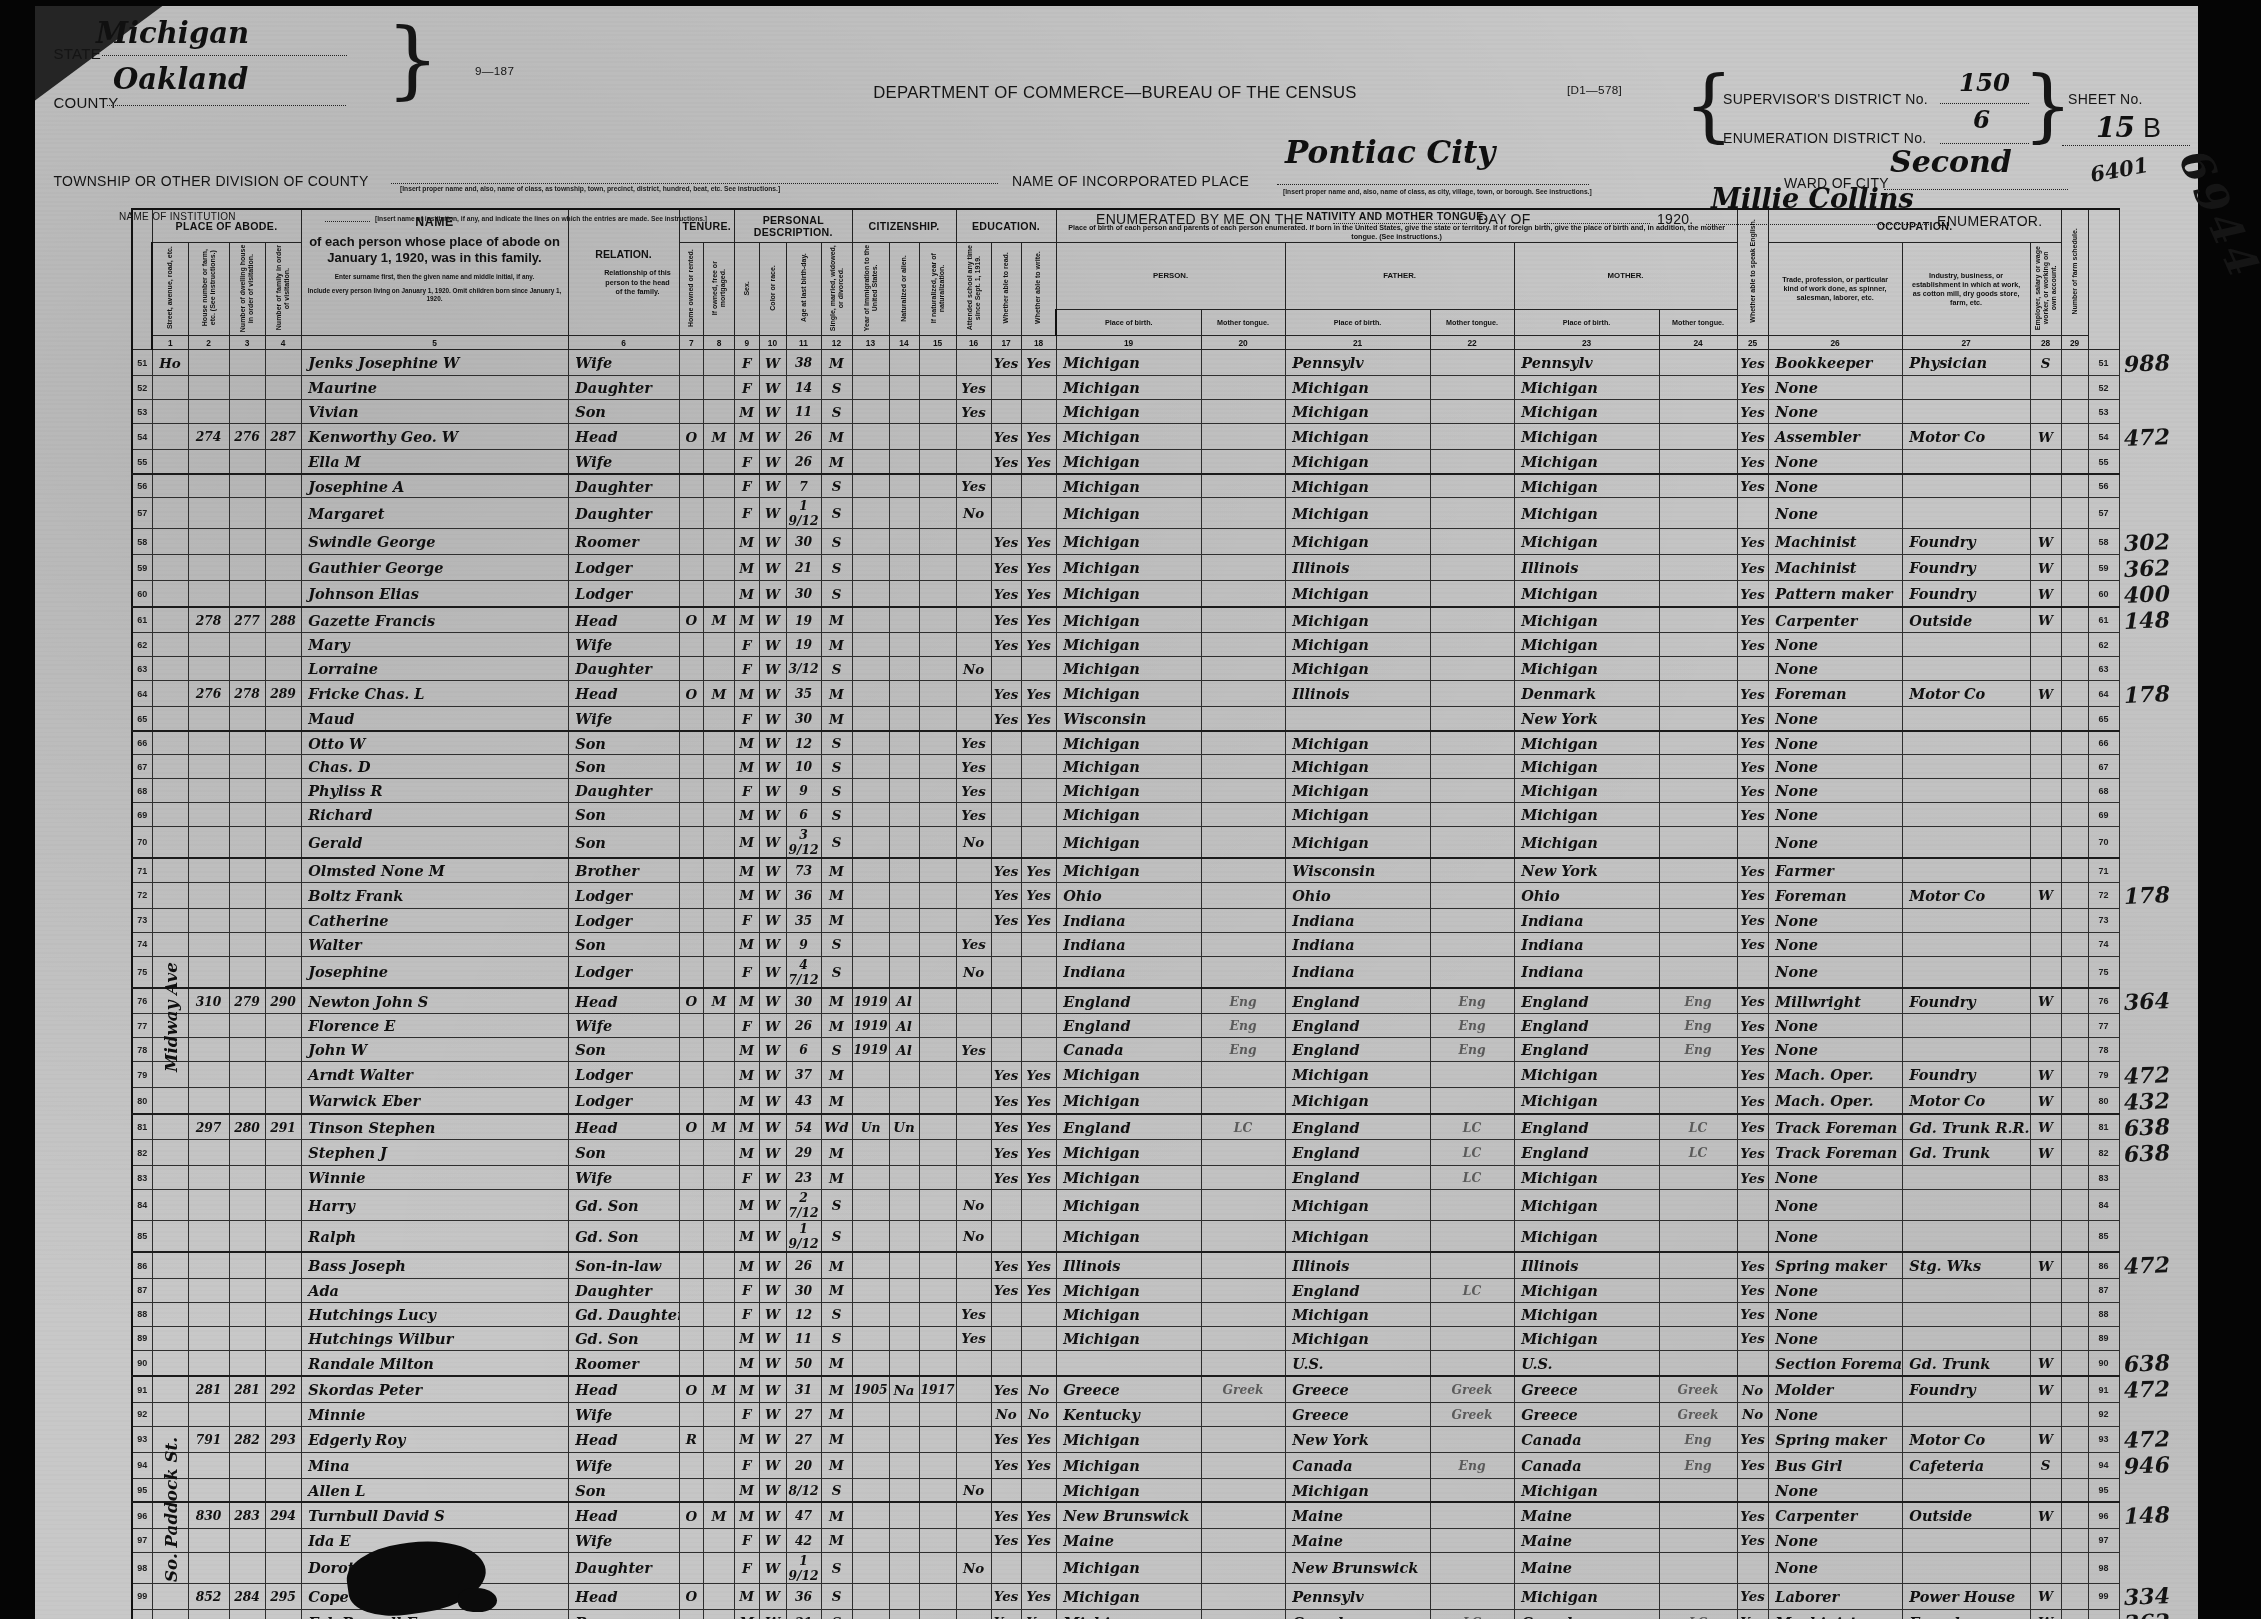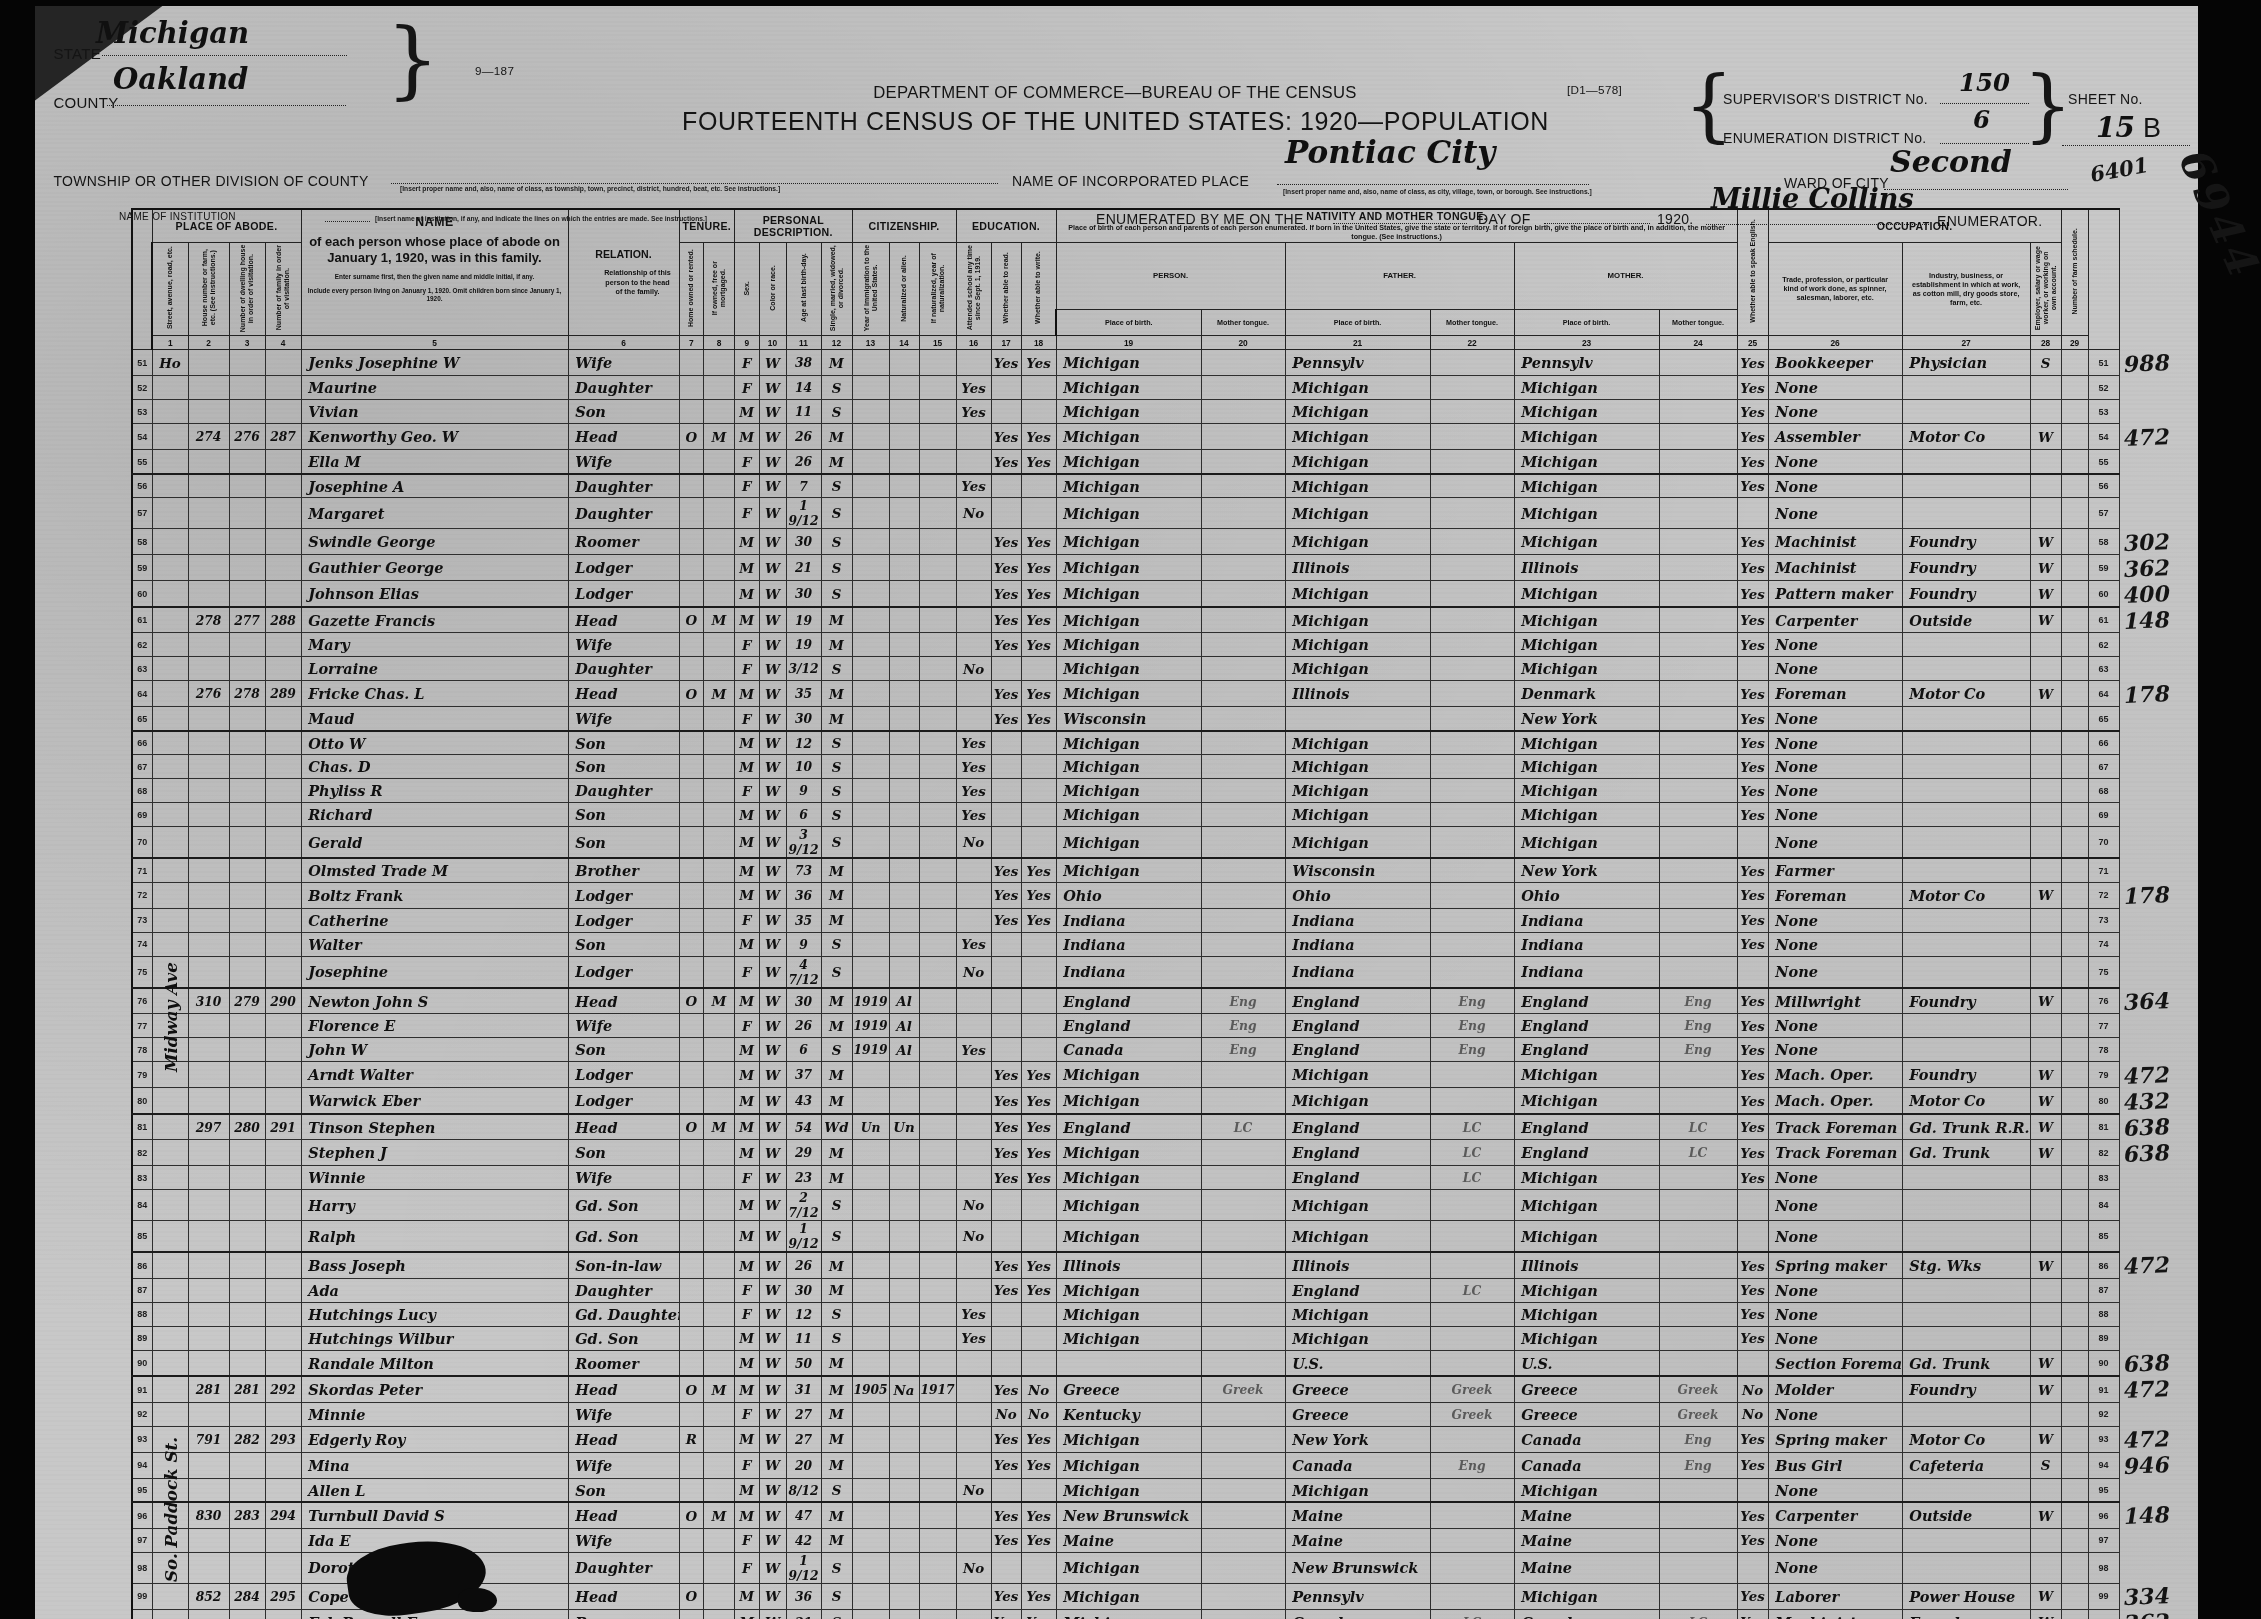--- a/index.html
+++ b/index.html
@@ -78,21 +78,20 @@
   <div class="dots" style="left:67px;top:21px;width:245px;height:28px;"></div>
   <div class="plabel" style="left:18.4px;top:88px;font-size:15px;">COUNTY</div>
   <div class="hval hand" style="left:78px;top:56px;font-size:29px;">Oakland</div>
   <div class="dots" style="left:72px;top:71px;width:239px;height:28px;"></div>
   <div class="brace" style="left:351px;top:11px;">}</div>
 
   <div class="plabel" style="left:440px;top:58px;font-size:11.7px;">9—187</div>
 
   <div class="plabel" style="left:718px;top:77px;width:724px;text-align:center;font-size:16.7px;">DEPARTMENT OF COMMERCE—BUREAU OF THE CENSUS</div>
   <div class="plabel" style="left:1532px;top:77px;font-size:11.7px;">[D1—578]</div>
-  <div class="plabel" style="left:607px;top:101px;width:947px;text-align:center;font-size:25px;letter-spacing:0.6px;">FOURTEENTH CENSUS OF THE UNITED STATES: 1920—POPULATION</div>
 
   <div class="plabel" style="left:18.4px;top:167px;font-size:14px;">TOWNSHIP OR OTHER DIVISION OF COUNTY</div>
   <div class="dots" style="left:356px;top:162px;width:607px;height:15.6px;"></div>
   <div class="note" style="left:365px;top:179px;width:602px;">[Insert proper name and, also, name of class, as township, town, precinct, district, hundred, beat, etc.  See instructions.]</div>
 
   <div class="plabel" style="left:977px;top:167px;font-size:14px;">NAME OF INCORPORATED PLACE</div>
   <div class="hval hand" style="left:1250px;top:128px;font-size:31px;">Pontiac City</div>
   <div class="dots" style="left:1242px;top:163px;width:312px;height:15.6px;"></div>
   <div class="note" style="left:1248px;top:182px;width:390px;">[Insert proper name and, also, name of class, as city, village, town, or borough.  See instructions.]</div>
 
@@ -938,21 +937,21 @@
             <td class="hand c"></td>
             <td class="ln">70</td>
             <td class="hand mgn"></td>
           </tr>
           <tr id="row-71">
             <td class="ln">71</td>
             <td class="hand c"></td>
             <td class="hand sm"></td>
             <td class="hand sm"></td>
             <td class="hand sm"></td>
-            <td class="hand nm">Olmsted Trade M</td>
+            <td class="hand nm">Olmsted None M</td>
             <td class="hand nm">Brother</td>
             <td class="hand c"></td>
             <td class="hand c"></td>
             <td class="hand c">M</td>
             <td class="hand c">W</td>
             <td class="hand sm">73</td>
             <td class="hand c">M</td>
             <td class="hand sm"></td>
             <td class="hand c"></td>
             <td class="hand sm"></td>

